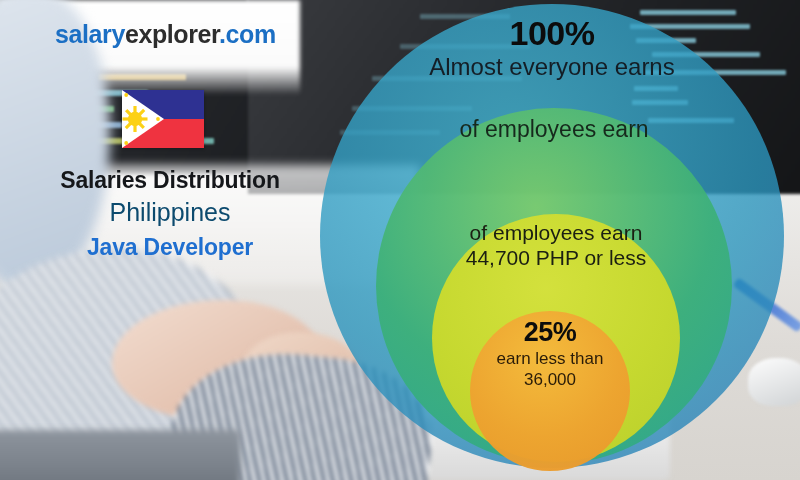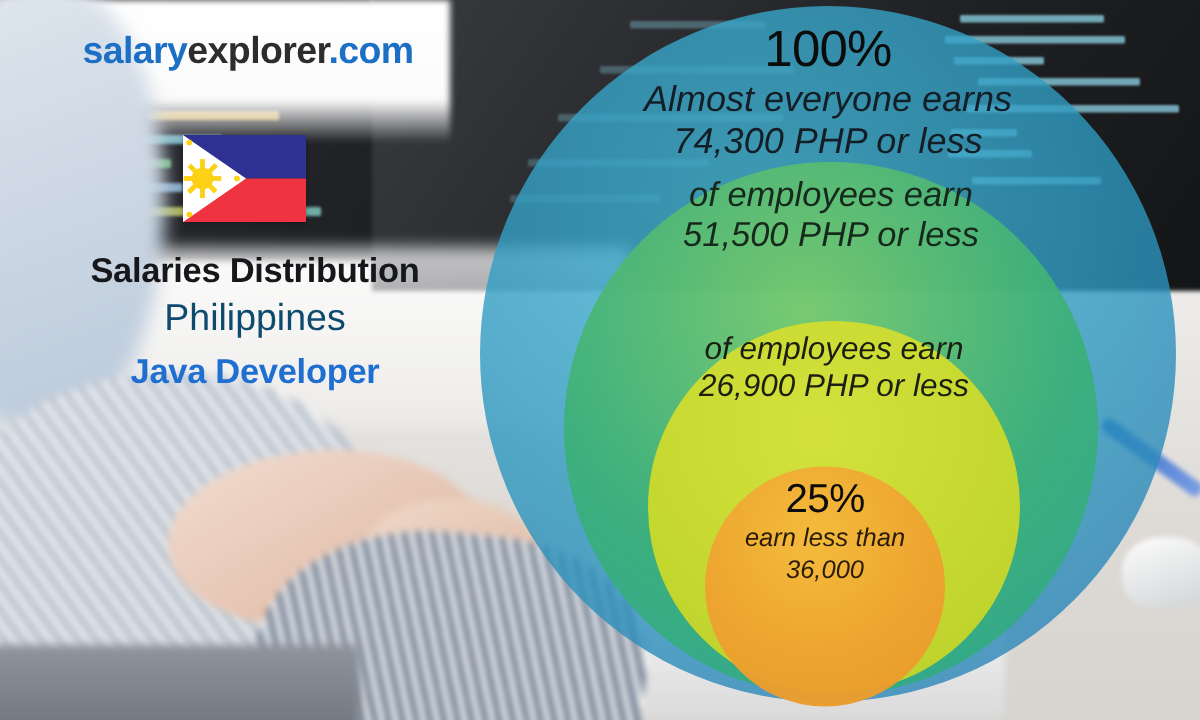--- a/index.html
+++ b/index.html
@@ -151,23 +151,23 @@
   }
 
   
   #circles { position:absolute; inset:0; z-index:30; }
   .bubble {
     position:absolute; border-radius:50%;
     display:flex; flex-direction:column; align-items:center;
     text-align:center;
   }
   .pct {
-    font-weight:normal; color:#0c0c0c; letter-spacing:-.5px;
-  }
-  .cap { color:#15201a;font-style:italic; }
+    font-weight:bold; color:#0c0c0c; letter-spacing:-.5px;
+  }
+  .cap { color:#15201a; }
 
   
   #b100 {
     left:320px; top:4px; width:464px; height:464px;
     background:radial-gradient(circle at 42% 30%, rgba(70,185,215,.80), rgba(44,150,190,.80) 58%, rgba(46,120,180,.82) 100%);
     padding-top:10px;
   }
   #b100 .pct { font-size:34px; }
   #b100 .cap { font-size:24px; line-height:1.16; color:#141e26; }
 
@@ -274,31 +274,29 @@
   <div id="title-main">Salaries Distribution</div>
   <div id="title-country">Philippines</div>
   <div id="title-job">Java Developer</div>
 </div>
 
 <div id="circles">
 
   <div class="bubble" id="b100">
     <div class="pct">100%</div>
     <div class="cap">Almost everyone earns</div>
-    <div class="cap">74,300 PHP or less</div>
   </div>
 
   <div class="bubble" id="b75">
     <div class="cap">of employees earn</div>
-    <div class="cap">51,500 PHP or less</div>
   </div>
 
   <div class="bubble" id="b50">
     <div class="cap">of employees earn</div>
-    <div class="cap">26,900 PHP or less</div>
+    <div class="cap">44,700 PHP or less</div>
   </div>
 
   <div class="bubble" id="b25">
     <div class="pct">25%</div>
     <div class="cap">earn less than</div>
     <div class="cap">36,000</div>
   </div>
 
 </div>
 

